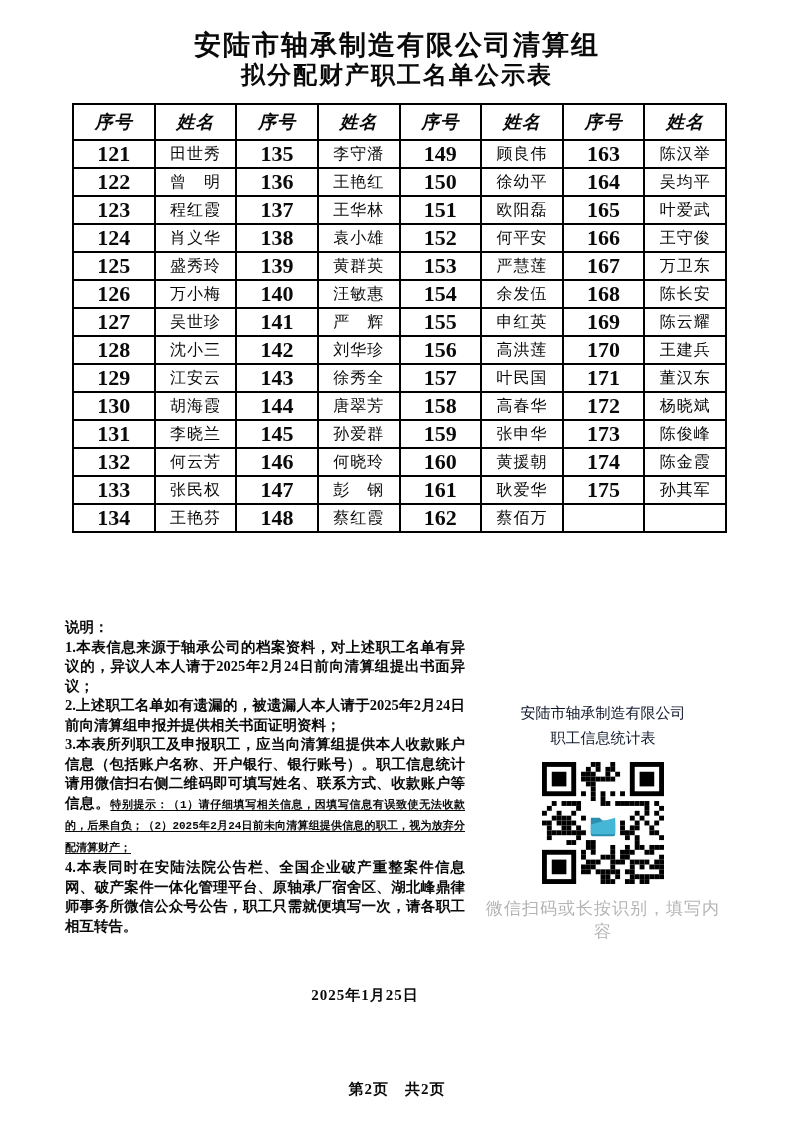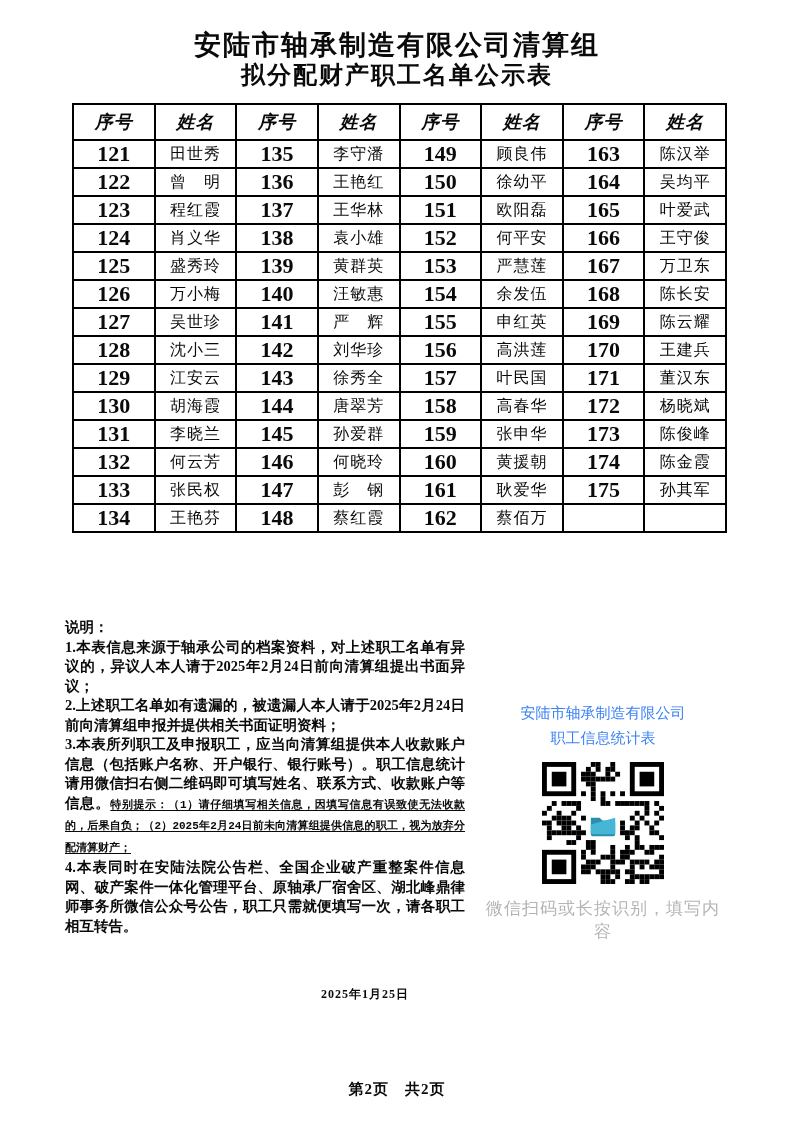--- a/index.html
+++ b/index.html
@@ -52,31 +52,31 @@
     font-size:11px;font-weight:bold;
     text-decoration:underline;
     text-underline-offset:2px;
   }
   
   .qr-panel{
     position:absolute;left:483px;top:700px;width:240px;
     text-align:center;
     font-family:"Liberation Sans", sans-serif;
   }
-  .qr-title{font-size:15px;color:#3b82f6;line-height:25px;margin:0;}
+  .qr-title{font-size:15px;color:#0f172a;line-height:25px;margin:0;}
   .qr-svg{display:block;margin:12px auto 0 auto;}
   .qr-caption{font-size:17px;color:#b4b4b4;margin-top:13px;letter-spacing:1px;}
   
   .contact{
     position:absolute;left:72px;top:951px;
     font-size:15px;font-weight:bold;letter-spacing:1px;
   }
   .date{
     position:absolute;left:0;top:986px;width:730px;
-    text-align:center;font-size:12px;font-weight:bold;letter-spacing:1px;
+    text-align:center;font-size:15px;font-weight:bold;letter-spacing:1px;
   }
   .footer{
     position:absolute;left:0;top:1080px;width:100%;
     text-align:center;font-size:15px;font-weight:bold;letter-spacing:1px;
   }
 </style>
 </head>
 <body>
 
 <div class="page">

